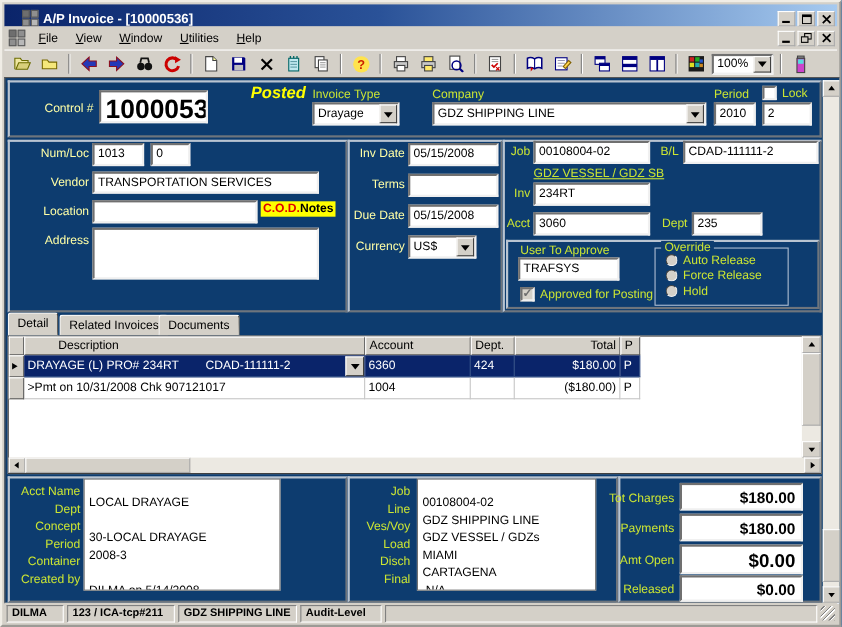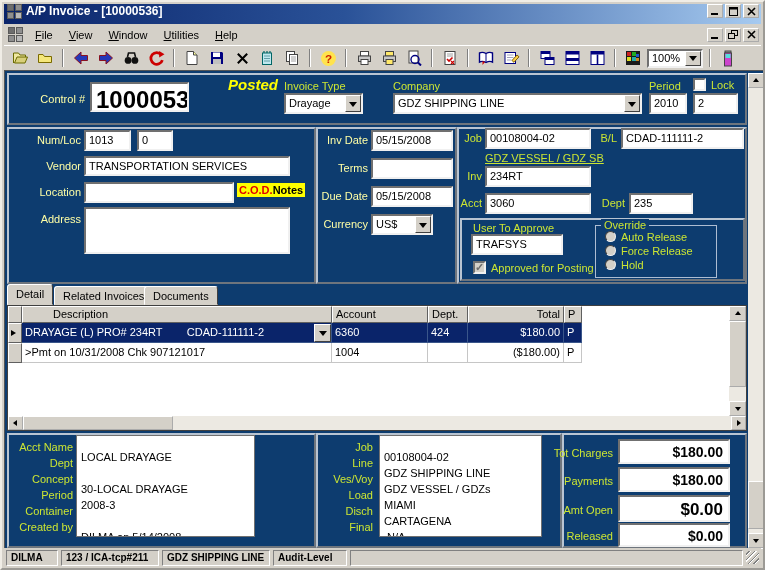--- a/index.html
+++ b/index.html
@@ -5,21 +5,21 @@
   html,body{margin:0;padding:0;background:#3a6ea5;}
   *{box-sizing:border-box;}
   .window{position:relative;width:765px;height:570px;background:#d4d0c8;
     border:2px outset #f0ede6;overflow:hidden;
     font-family:"Liberation Sans",sans-serif;font-size:11px;color:#000;}
   .abs{position:absolute;}
 
   
   .titlebar{position:absolute;left:2px;top:2px;right:2px;height:20px;
     background:linear-gradient(to right,#0a246a 0%,#2a5298 45%,#a6caf0 100%);
-    display:flex;align-items:flex-start;color:#fff;font-weight:bold;font-size:12px;padding-left:3px;gap:4px;}
+    display:flex;align-items:flex-end;color:#fff;font-weight:bold;font-size:12px;padding-left:16px;gap:4px;}
   .appicon{width:15px;height:15px;display:inline-grid;grid-template-columns:7px 7px;grid-template-rows:7px 7px;gap:1px;}
   .appicon i{background:#8f8f8f;border:1px solid #5a5a5a;}
   .appicon i:nth-child(1){background:#6e6e6e;}
   .appicon i:nth-child(4){background:#b8b8b8;}
   .winbtns{margin-left:auto;display:flex;gap:2px;padding-right:2px;}
   .wbtn{width:16px;height:14px;background:#d4d0c8;border:1px outset #fff;
     display:flex;align-items:center;justify-content:center;}
   .wbtn svg{display:block;}
 
   

